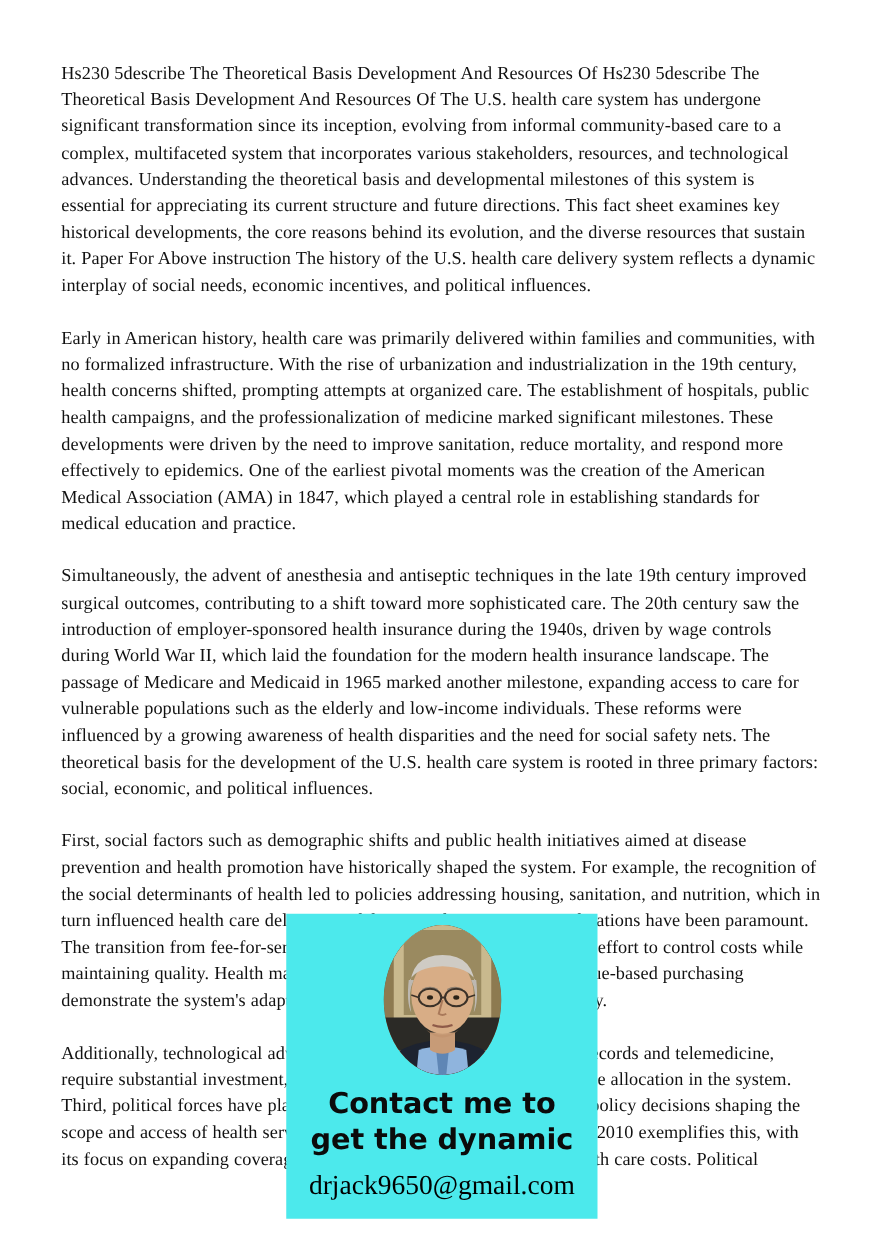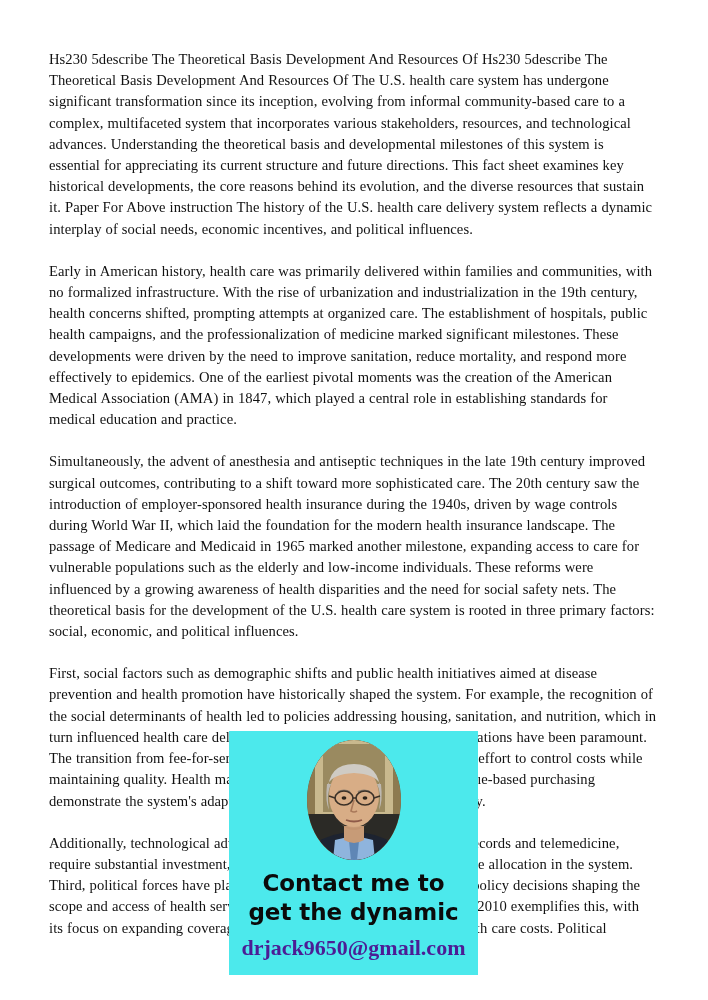--- a/index.html
+++ b/index.html
@@ -81,24 +81,24 @@
     font-family: "DejaVu Sans", "Liberation Sans", sans-serif;
     font-weight: bold;
     font-size: 23px;
     line-height: 29px;
     color: #0b0b0b;
     letter-spacing: -0.002em;
   }
   #card-email {
     margin-top: 7px;
     font-family: "Liberation Serif", "DejaVu Serif", serif;
-    font-weight: bold;
+    font-weight: normal;
     font-size: 22px;
     line-height: 27px;
-    color: #4c1d95;
+    color: #000000;
     text-align: center;
   }
 </style>
 </head>
 <body>
 
 <div id="doc-page">
 
   <div id="doc-body">
     <p class="para">Hs230 5describe The Theoretical Basis Development And Resources Of Hs230 5describe The Theoretical Basis Development And Resources Of The U.S. health care system has undergone significant transformation since its inception, evolving from informal community-based care to a complex, multifaceted system that incorporates various stakeholders, resources, and technological advances. Understanding the theoretical basis and developmental milestones of this system is essential for appreciating its current structure and future directions. This fact sheet examines key historical developments, the core reasons behind its evolution, and the diverse resources that sustain it. Paper For Above instruction The history of the U.S. health care delivery system reflects a dynamic interplay of social needs, economic incentives, and political influences.</p>

